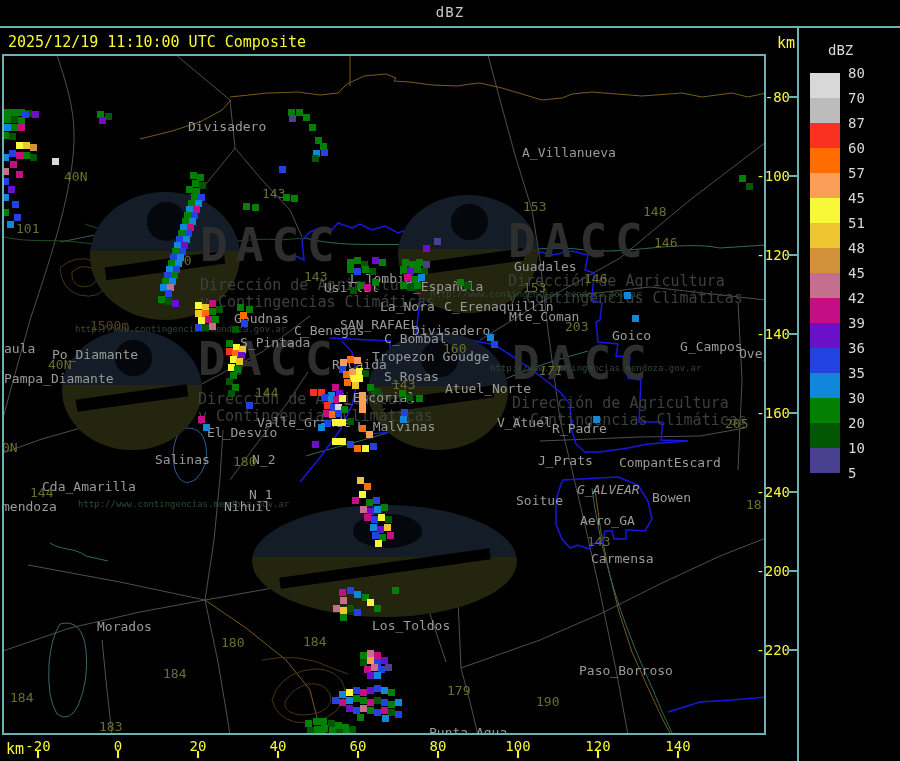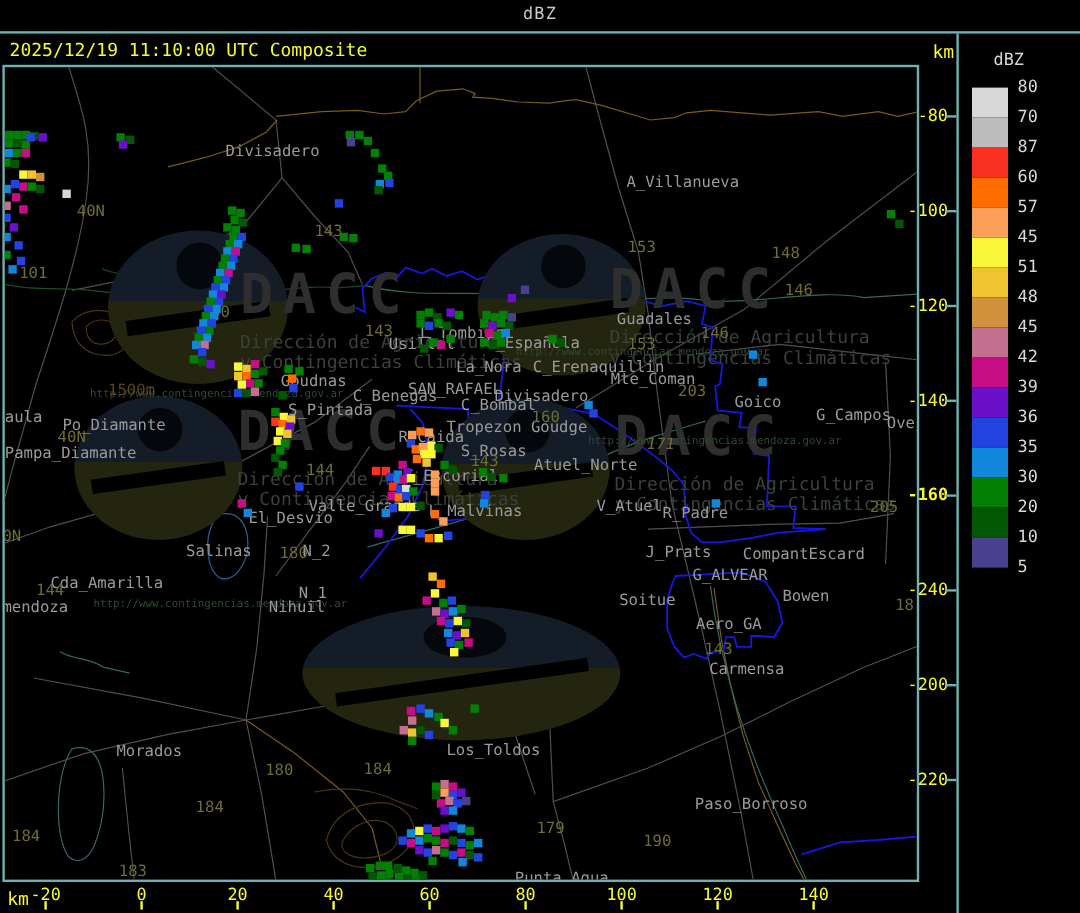--- a/index.html
+++ b/index.html
@@ -173,21 +173,21 @@
       <span class="lbl place" style="left: 443px; top: 328px;">Atuel_Norte</span>
       <span class="lbl place" style="left: 335px; top: 337px;">E_Escorial</span>
       <span class="lbl place" style="left: 255px; top: 362px;">Valle_Grande</span>
       <span class="lbl place" style="left: 355px; top: 366px;">L_Malvinas</span>
       <span class="lbl place" style="left: 205px; top: 372px;">El_Desvio</span>
       <span class="lbl place" style="left: 495px; top: 362px;">V_Atuel</span>
       <span class="lbl place" style="left: 550px; top: 368px;">R_Padre</span>
       <span class="lbl place" style="left: 536px; top: 400px;">J_Prats</span>
       <span class="lbl place" style="left: 617px; top: 402px;">CompantEscard</span>
       <span class="lbl place" style="left: 514px; top: 440px;">Soitue</span>
-      <span class="lbl place" style="left: 575px; top: 419px;">G_ALVEAR</span>
+      <span class="lbl place" style="left: 575px; top: 429px; font-style: italic;">G_ALVEAR</span>
       <span class="lbl place" style="left: 650px; top: 437px;">Bowen</span>
       <span class="lbl place" style="left: 578px; top: 460px;">Aero_GA</span>
       <span class="lbl place" style="left: 589px; top: 498px;">Carmensa</span>
       <span class="lbl place" style="left: 153px; top: 399px;">Salinas</span>
       <span class="lbl place" style="left: 40px; top: 426px;">Cda_Amarilla</span>
       <span class="lbl place" style="left: 0px; top: 446px;">mendoza</span>
       <span class="lbl place" style="left: 222px; top: 446px;">Nihuil</span>
       <span class="lbl place" style="left: 247px; top: 434px;">N_1</span>
       <span class="lbl place" style="left: 250px; top: 399px;">N_2</span>
       <span class="lbl place" style="left: 2px; top: 318px;">Pampa_Diamante</span>
@@ -585,21 +585,21 @@
   </div>
 <div id="right-axis">
     <div class="rax-label" style="left: 752px; top: 90px;">-80</div>
     <div class="rax-tick" style="top: 96px;"></div>
     <div class="rax-label" style="left: 752px; top: 169px;">-100</div>
     <div class="rax-tick" style="top: 175px;"></div>
     <div class="rax-label" style="left: 752px; top: 248px;">-120</div>
     <div class="rax-tick" style="top: 254px;"></div>
     <div class="rax-label" style="left: 752px; top: 327px;">-140</div>
     <div class="rax-tick" style="top: 333px;"></div>
-    <div class="rax-label" style="left: 752px; top: 406px; font-weight: bold;">-160</div>
+    <div class="rax-label" style="left: 752px; top: 406px;">-160</div>
     <div class="rax-tick" style="top: 412px;"></div>
     <div class="rax-label" style="left: 752px; top: 485px;">-240</div>
     <div class="rax-tick" style="top: 491px;"></div>
     <div class="rax-label" style="left: 752px; top: 564px;">-200</div>
     <div class="rax-tick" style="top: 570px;"></div>
     <div class="rax-label" style="left: 752px; top: 643px;">-220</div>
     <div class="rax-tick" style="top: 649px;"></div>
   </div>
 <div id="bottom-axis">
   <div class="abs" id="bax-unit">km</div>

